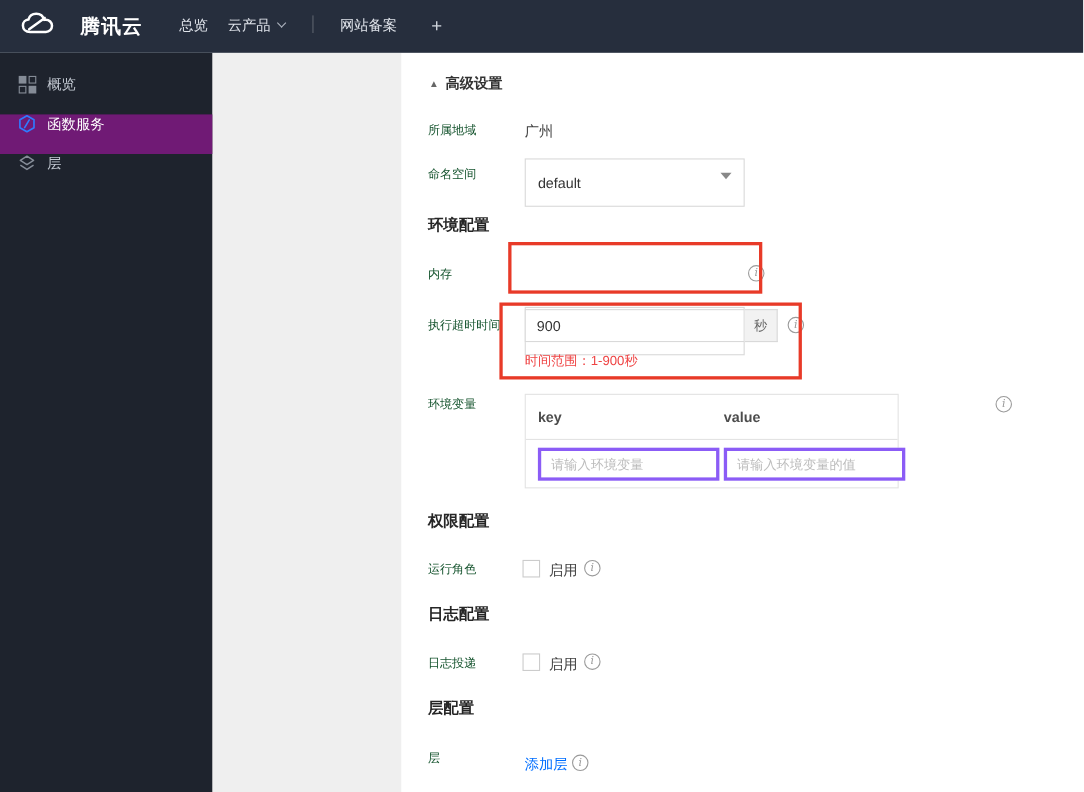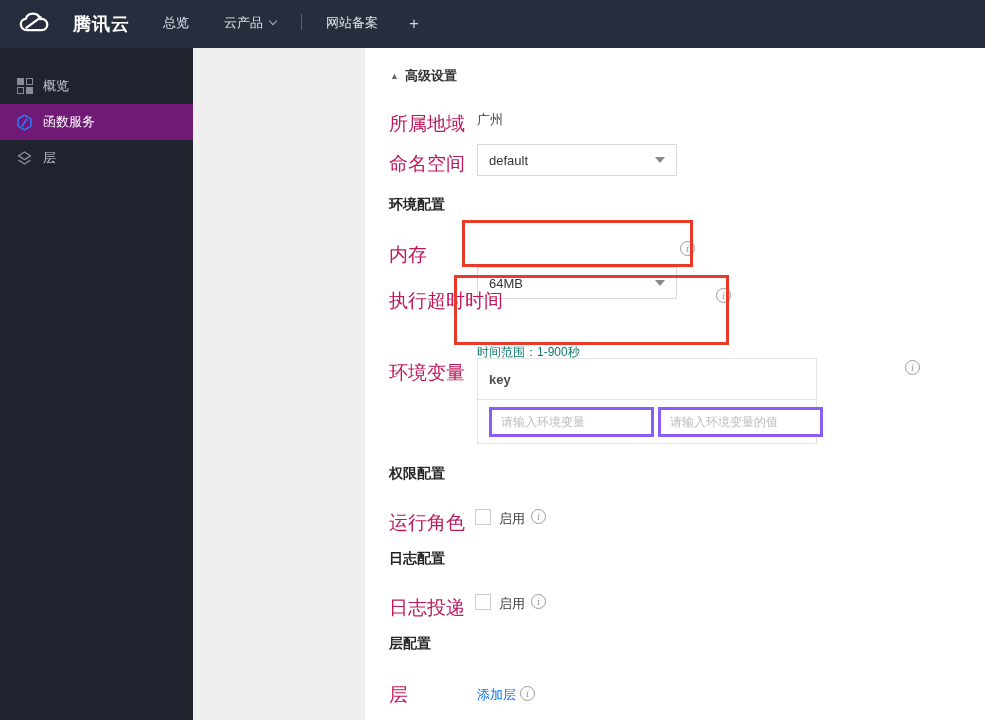--- a/index.html
+++ b/index.html
@@ -7,60 +7,60 @@
   body { font-family:"Liberation Sans","DejaVu Sans",sans-serif; background:#fff; }
   #page { position:relative; width:985px; height:720px; overflow:hidden; background:#fff; }
 
   
   .topbar { position:absolute; top:0; left:0; width:985px; height:48px; background:#262e3d; display:flex; align-items:center; padding-left:18px; z-index:3; }
   .logo { display:flex; align-items:center; cursor:pointer; }
   .logo-text { color:#fff; font-size:18px; font-weight:bold; margin-left:21px; letter-spacing:1px; }
   .topnav { display:flex; align-items:flex-start; }
   .topnav-item { color:#dfe3ea; font-size:13px; cursor:pointer; display:flex; align-items:center; }
   .tn-overview { margin-left:33px; }
-  .tn-products { margin-left:35px; }
+  .tn-products { margin-left:18px; }
   .caret-down { display:inline-block; width:6px; height:6px; border-right:1px solid #aeb4bf; border-bottom:1px solid #aeb4bf; transform:rotate(45deg); margin-left:7px; margin-top:-4px; }
   .tn-divider { width:1px; height:16px; background:rgba(255,255,255,0.25); margin:0 24px 0 25px; }
   .tn-plus { margin-left:31px; font-size:17px; color:#cfd4dc; }
 
   
   .sidebar { position:absolute; top:48px; left:0; width:193px; height:672px; background:#1e232d; z-index:2; }
   .sb-title { color:#fff; font-size:15px; font-weight:bold; padding:21px 0 0 20px; letter-spacing:0.5px; }
   .sb-menu { margin-top:20px; }
-  .sb-item { height:36px; display:flex; align-items:center; padding-left:16px; cursor:pointer; }
+  .sb-item { height:36px; display:flex; padding-left:16px; cursor:pointer; }
   .sb-item .sb-label { color:#c3c9d2; font-size:13px; margin-left:10px; }
   .sb-item.active { background:#701a75; }
   .sb-item.active .sb-label { color:#fff; }
   .sb-ico { width:17px; height:17px; display:flex; align-items:center; justify-content:center; }
   .grid-ico { display:grid; grid-template-columns:7px 7px; grid-template-rows:7px 7px; gap:2px; }
   .grid-ico i { display:block; }
   .grid-ico i.solid { background:#858c97; }
   .grid-ico i.hollow { border:1.5px solid #858c97; }
 
   
   .gray-panel { position:absolute; top:48px; left:193px; width:172px; height:672px; background:#efefef; z-index:1; }
 
   
   .content { position:absolute; top:48px; left:365px; width:620px; height:672px; background:#fff; z-index:1; }
   .abs { position:absolute; }
-  .form-label { font-size:19px; color:#be185d; }
+  .form-label { font-size:11px; color:#14532d; }
   .sec-title { font-size:14px; font-weight:bold; color:#262626; }
   .adv-toggle { display:flex; align-items:center; cursor:pointer; }
   .adv-tri { font-size:9px; color:#666; margin-right:6px; }
   .adv-text { font-size:13px; font-weight:bold; color:#333; }
 
-  .sel-box { width:200px; height:32px; border:1px solid #d9d9d9; background:#fff; display:flex; align-items:center; padding:0 11px; cursor:pointer; position:relative; }
+  .sel-box { width:200px; height:44px; border:1px solid #d9d9d9; background:#fff; display:flex; align-items:center; padding:0 11px; cursor:pointer; position:relative; }
   .sel-box .sel-text { font-size:13px; color:#333; }
   .sel-arrow { position:absolute; right:11px; top:12px; width:0; height:0; border-left:5px solid transparent; border-right:5px solid transparent; border-top:6px solid #888; }
 
   .txt-input { height:30px; border:1px solid #d9d9d9; font-size:13px; color:#333; padding:0 10px; font-family:"Liberation Sans","DejaVu Sans",sans-serif; outline:none; }
   .input-group { display:flex; }
   .unit-box { width:30px; height:30px; background:#f2f2f2; border:1px solid #d9d9d9; border-left:none; display:flex; align-items:center; justify-content:center; font-size:12px; color:#666; }
 
-  .hint-text { font-size:12px; color:#0f766e;margin-top:24px; }
+  .hint-text { font-size:12px; color:#ef4444; }
 
   .info-ico { width:15px; height:15px; border-radius:50%; border:1px solid #9a9a9a; color:#9a9a9a; display:inline-flex; align-items:center; justify-content:center; font-size:10px; font-family:"DejaVu Serif",serif; font-style:italic; cursor:pointer; line-height:1; }
 
   .env-table { width:340px; border:1px solid #e3e3e3; background:#fff; }
   .env-head { display:flex; height:41px; border-bottom:1px solid #e3e3e3; align-items:center; }
   .env-head .cell { width:50%; padding-left:11px; font-size:13px; font-weight:bold; color:#4d4d4d; }
   .env-row { display:flex; height:43px; align-items:center; }
   .env-row .cell { width:50%; padding-left:11px; }
   .env-input { width:165px; height:30px; border:3px solid #8b5cf6; font-size:12px; padding:0 9px; color:#333; font-family:"Liberation Sans","DejaVu Sans",sans-serif; outline:none; }
   .env-input::placeholder { color:#bcbcbc; }
@@ -156,27 +156,32 @@
     <div class="abs sec-title" style="top:148px; left:24px;">环境配置</div>
 
     <div class="abs form-label" style="top:194px; left:24px;">内存</div>
     <div class="abs sel-box" style="top:187px; left:112px;">
       <span class="sel-text">64MB</span>
       <i class="sel-arrow"></i>
     </div>
     <span class="abs info-ico" style="top:193px; left:315px;">i</span>
 
     <div class="abs form-label" style="top:240px; left:24px;">执行超时时间</div>
+    <div class="abs input-group" style="top:233px; left:112px;">
+      <input class="txt-input" style="width: 200px;" value="900">
+      <span class="unit-box">秒</span>
+    </div>
     <span class="abs info-ico" style="top:240px; left:351px;">i</span>
     <div class="abs hint-text" style="top:272px; left:112px;">时间范围：1-900秒</div>
 
     <div class="abs form-label" style="top:312px; left:24px;">环境变量</div>
     <div class="abs env-table" style="top:310px; left:112px;">
       <div class="env-head">
         <span class="cell">key</span>
+        <span class="cell">value</span>
       </div>
       <div class="env-row">
         <span class="cell"><input class="env-input" placeholder="请输入环境变量" style=""></span>
         <span class="cell"><input class="env-input" placeholder="请输入环境变量的值" style=""></span>
       </div>
     </div>
     <span class="abs info-ico" style="top:312px; left:540px;">i</span>
 
     <div class="abs sec-title" style="top:417px; left:24px;">权限配置</div>
     <div class="abs form-label" style="top:462px; left:24px;">运行角色</div>

